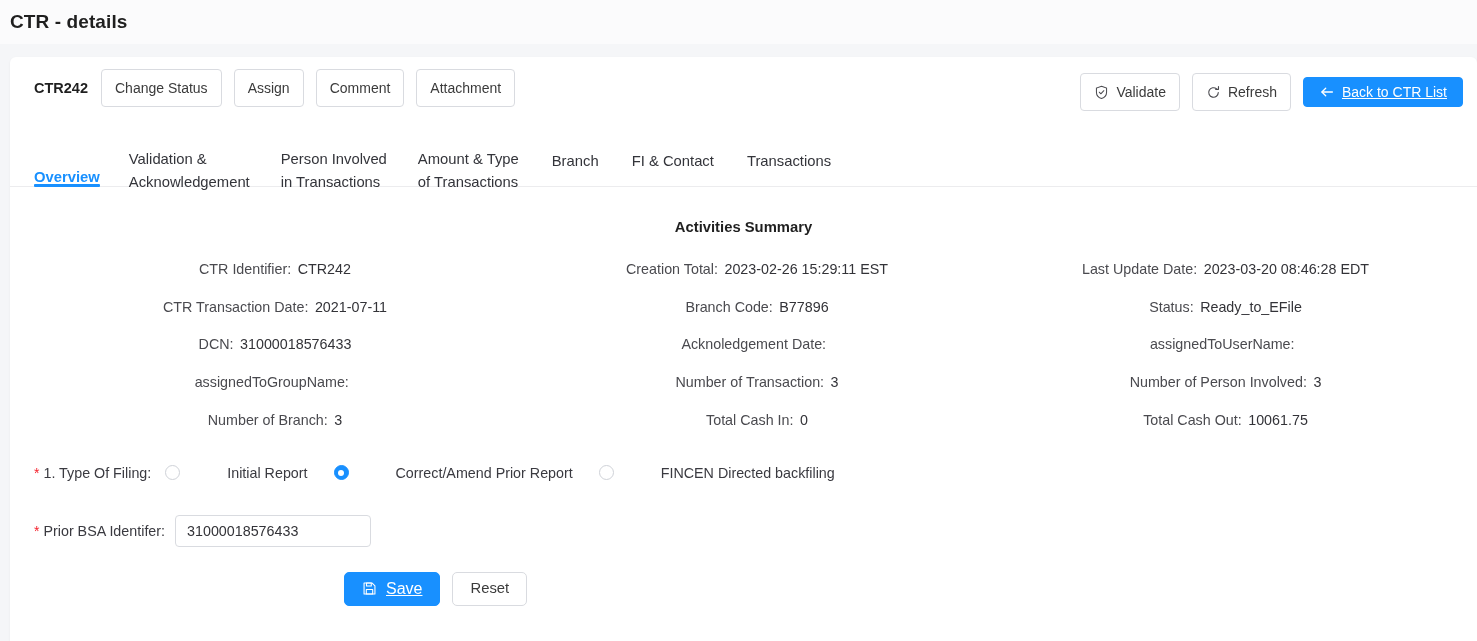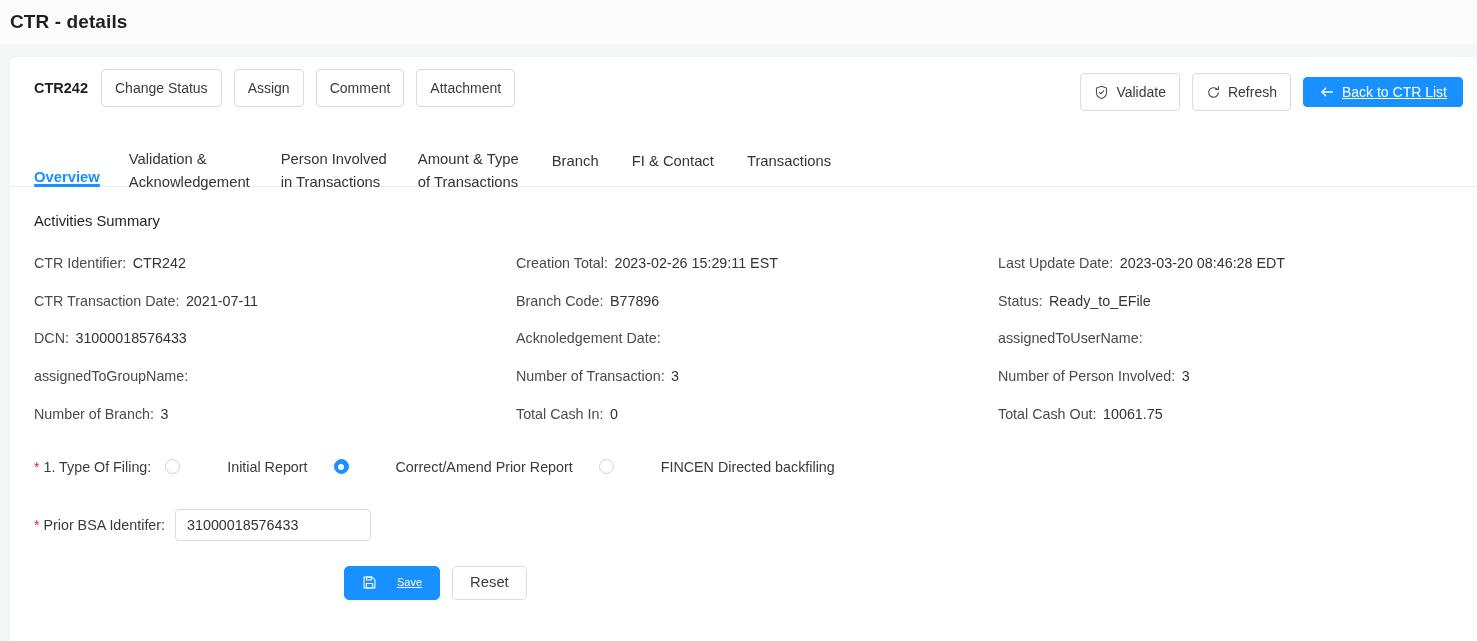--- a/index.html
+++ b/index.html
@@ -126,29 +126,31 @@
     background: #1890ff;
     border-radius: 1px;
   }
   .tab.single { display: flex; align-items: center; height: 100%; padding-top: 0; }
   .tab-ov { padding-top: 24px; }
 
   
   .body { padding: 22px 24px 0 24px; }
   .section-title {
     font-size: 14.8px;
-    font-weight: normal;
+    font-weight: bold;
     color: #1f1f1f;
-    margin: 4px 0 26px 0;
+    margin: 10px 0 26px 0;
+    text-align: center;
   }
 
   .grid {
     display: grid;
     grid-template-columns: 482px 482px 1fr;
     row-gap: 20.5px;
+    text-align: center;
   }
   .field {
     font-size: 14.3px;
     color: #4a4a4f;
     line-height: 1.2;
     white-space: nowrap;
   }
   .field .lbl { color: #4a4a4f; }
   .field .colon { letter-spacing: .5px; padding-right: 3px; }
   .field .val { color: #333338; padding-left: 3px; }
@@ -219,22 +221,22 @@
 
   .footer-btns {
     display: flex;
     align-items: center;
     margin-top: 25px;
     padding-left: 310px;
   }
   .btn-save {
     height: 34px;
     padding: 0 17px;
-    font-size: 11px;
-    gap: 20px;
+    font-size: 16px;
+    gap: 9px;
     border-radius: 5px;
   }
   .btn-reset {
     height: 34px;
     padding: 0 17px;
     font-size: 14.8px;
     border-radius: 5px;
     margin-left: 14px;
   }
 </style>

